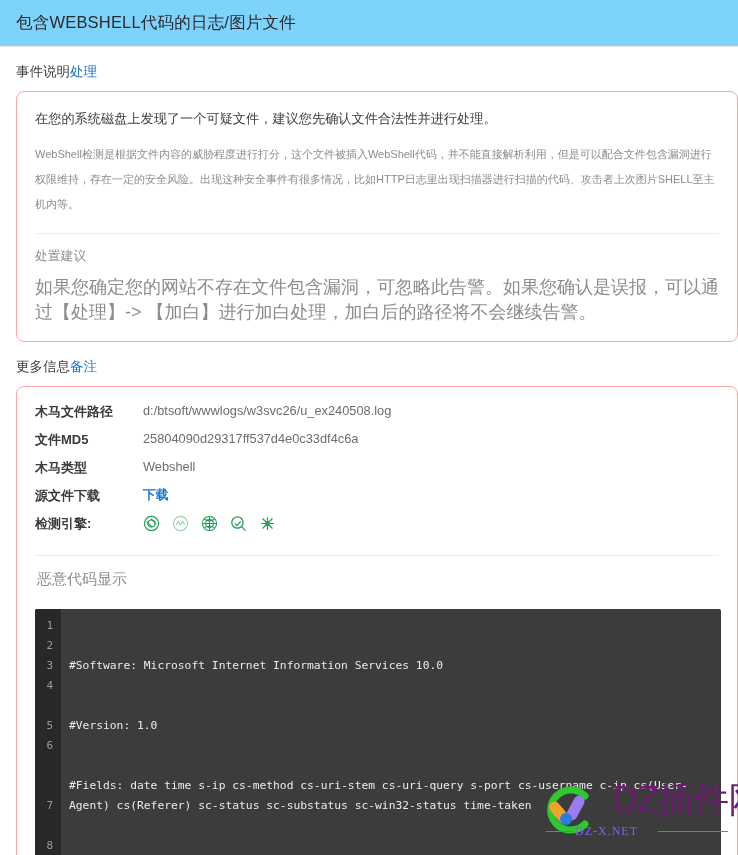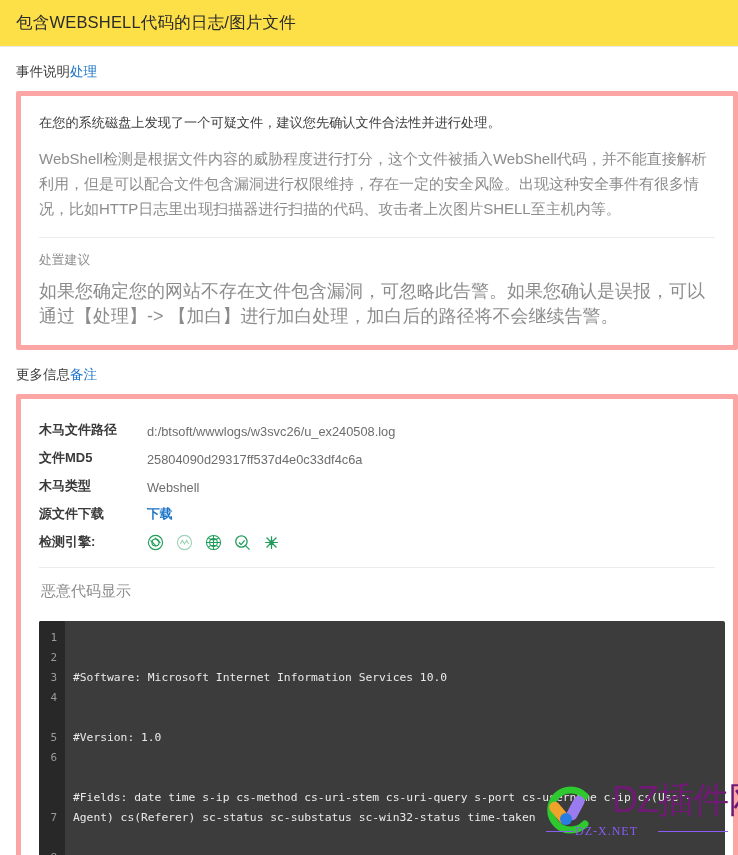--- a/index.html
+++ b/index.html
@@ -17,21 +17,21 @@
   }
 
   
   .titlebar {
     height: 47px;
     box-sizing: border-box;
     padding: 0 16px;
     display: flex;
     align-items: center;
     border-bottom: 1px solid #e8e8e8;
-    background: #fde047;
+    background: #7dd3fc;
   }
   .titlebar .title {
     font-size: 16.5px;
     color: #2b2b2b;
     letter-spacing: .2px;
     white-space: nowrap;
   }
 
   
   .page {
@@ -51,38 +51,38 @@
     color: #3c3c3c;
   }
   .section-head .sec-action {
     font-size: 13.5px;
     color: #1a73c8;
     white-space: nowrap;
     margin-right: -24px; 
   }
 
   .card {
-    border: 5px solid #fca5a5;
-    border-radius: 2px;
+    border: 1px solid #fca5a5;
+    border-radius: 8px;
     background: #fff;
     box-sizing: border-box;
     width: 722px;
     margin-left: 0;
   }
 
   
   .desc-card { padding: 16px 18px 12px 18px; }
   .desc-lead {
     font-size: 13.2px;
     color: #3d3d3d;
     line-height: 22px;
     margin: 0 0 12px 0;
   }
   .desc-body {
-    font-size: 15px;
+    font-size: 11px;
     color: #8c8c8c;
     line-height: 25px;
     margin: 0;
   }
   .divider {
     border: none;
     border-top: 1px solid #ededed;
     margin: 16px 0 14px 0;
   }
   .sub-title {
@@ -94,21 +94,21 @@
     font-size: 18px;
     color: #8c8c8c;
     line-height: 25px;
     margin: 0 0 4px 0;
   }
 
   
   .info-card { padding: 16px 18px 14px 18px; }
   .info-row {
     display: flex;
-    align-items: flex-end;
+    align-items: flex-start;
     min-height: 24px;
     margin-bottom: 4px;
   }
   .info-label {
     width: 108px;
     flex: 0 0 108px;
     font-size: 13px;
     color: #3a3a3a;
     font-weight: bold;
   }

